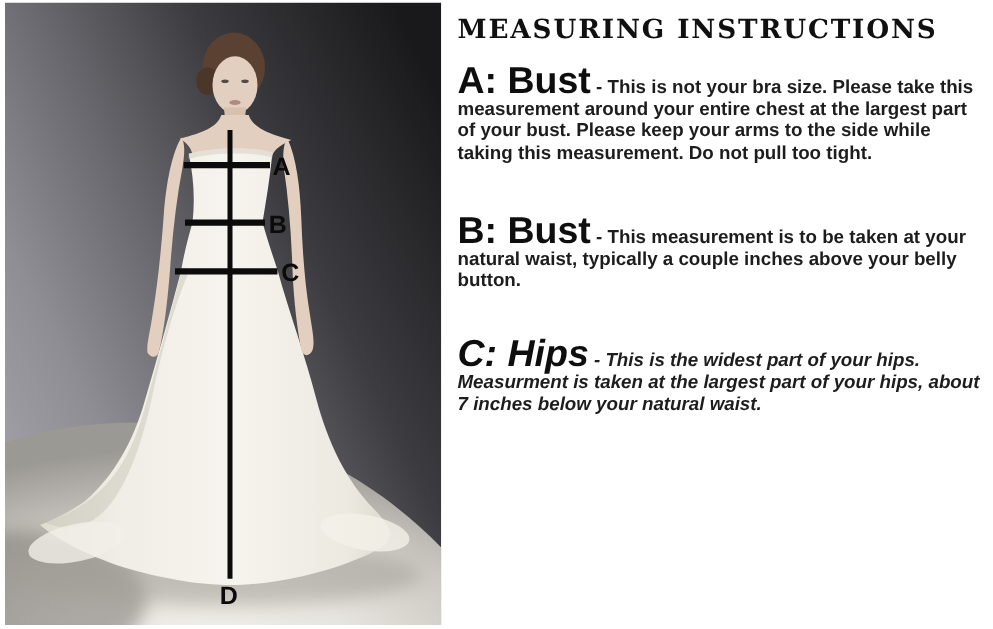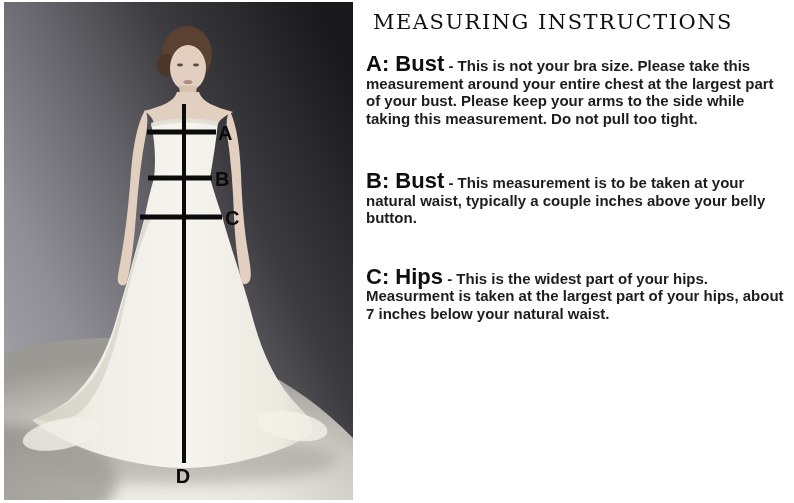--- a/index.html
+++ b/index.html
@@ -29,41 +29,41 @@
   .content {
     position: absolute;
     left: 366px;
     top: 0;
     width: 418px;
   }
   .title {
     margin: 10px 44px 0 0;
     text-align: center;
     font-family: "DejaVu Serif", serif;
-    font-weight: normal;
+    font-weight: bold;
     font-size: 21px;
     letter-spacing: 1.5px;
     color: #101010;
     white-space: nowrap;
   }
   .section {
     margin: 0;
     font-size: 15px;
     font-weight: bold;
     line-height: 17.5px;
     color: #1d1d1d;
     text-align: left;
   }
   .section .head {
-    font-size: 22px;
+    font-size: 30px;
     color: #0e0e0e;
   }
   .section-a { margin-top: 21px; }
   .section-b { margin-top: 45px; }
-  .section-c { margin-top: 41px; }
+  .section-c { margin-top: 41px; font-style: italic; }
   .section-d { margin-top: 44px; }
 </style>
 </head>
 <body>
 
 <div class="page">
 
   <div class="photo">
     <svg viewBox="0 0 349 498" xmlns="http://www.w3.org/2000/svg">
       <defs>

